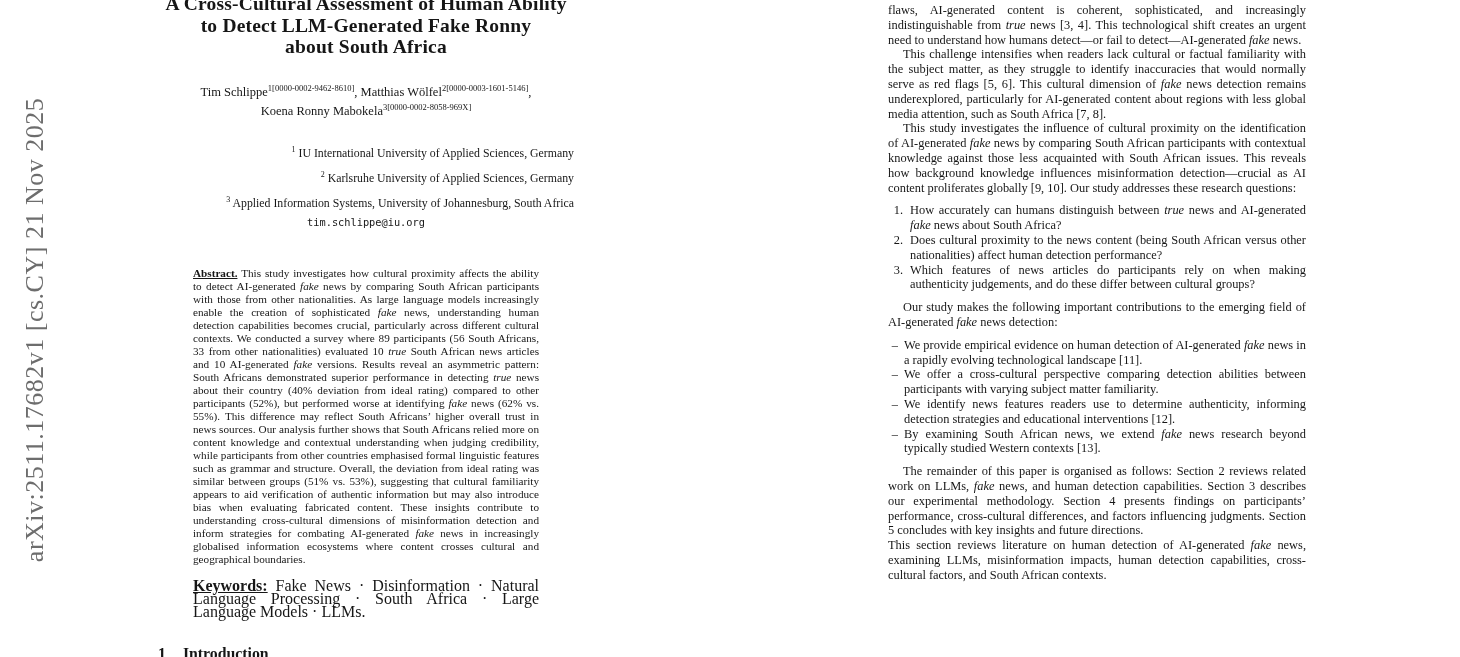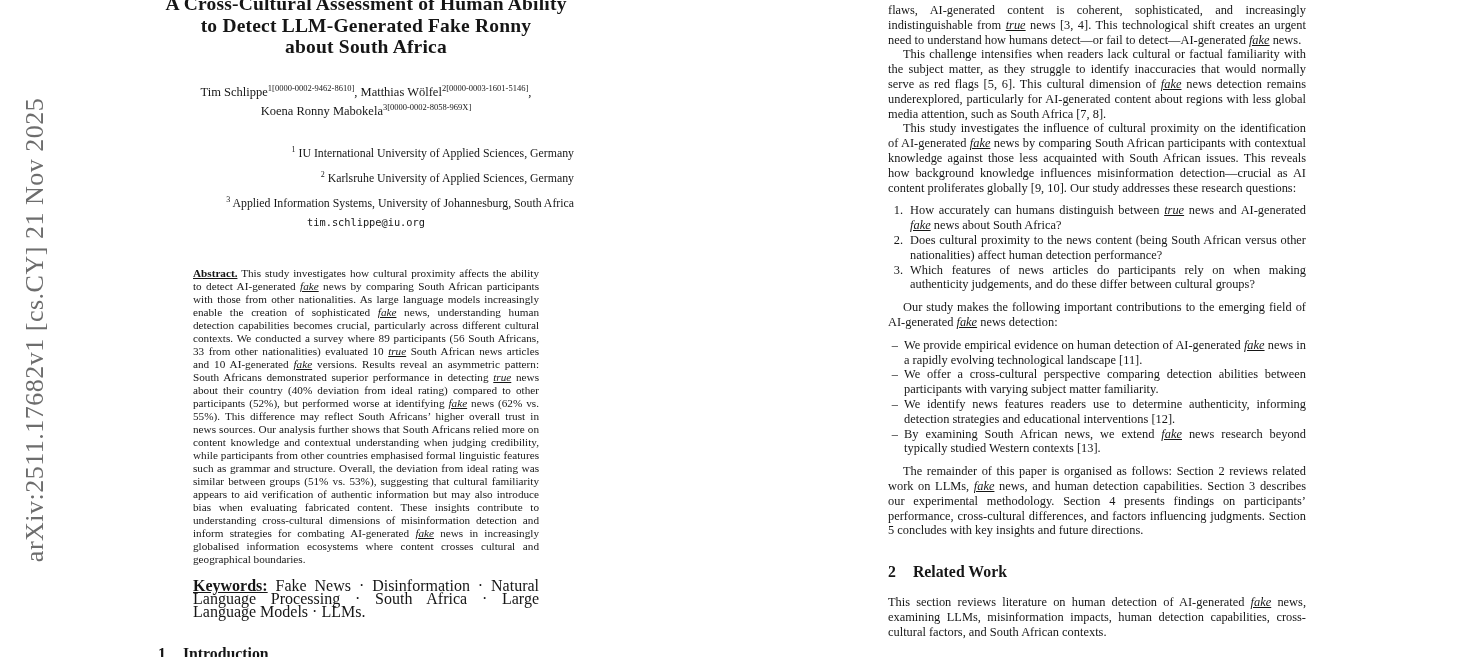--- a/index.html
+++ b/index.html
@@ -102,21 +102,21 @@
   p.par { margin: 0; }
   p.indent { text-indent: 15px; }
 
   
   .list { margin: 8px 0; }
   .list-item { display: flex; }
   .list-item .marker { flex: none; width: 22px; text-align: right; padding-right: 7px; }
   .list-item .li-content { flex: 1; text-align: justify; }
   .dash-list .marker { width: 16px; padding-right: 6px; }
 
-  i { font-style: italic; text-decoration: underline; }
+  i { font-style: italic; }
   b { font-weight: bold; text-decoration: underline; }
 </style>
 </head>
 <body>
 
 <div class="watermark">arXiv:2511.17682v1  [cs.CY]  21 Nov 2025</div>
 
 <div class="col-left">
 
   <div class="paper-title">
@@ -186,18 +186,15 @@
       <div class="li-content">We identify news features readers use to determine authenticity, informing detection strategies and educational interventions [12].</div>
     </div>
     <div class="list-item">
       <span class="marker">–</span>
       <div class="li-content">By examining South African news, we extend <i>fake</i> news research beyond typically studied Western contexts [13].</div>
     </div>
   </div>
 
   <p class="par indent">The remainder of this paper is organised as follows: Section 2 reviews related work on LLMs, <i>fake</i> news, and human detection capabilities. Section 3 describes our experimental methodology. Section 4 presents findings on participants’ performance, cross-cultural differences, and factors influencing judgments. Section 5 concludes with key insights and future directions.</p>
 
-  <div class="section-head">
-    <span class="sec-no">2</span><span>Related Work</span>
-  </div>
 
   <p class="par">This section reviews literature on human detection of AI-generated <i>fake</i> news, examining LLMs, misinformation impacts, human detection capabilities, cross-cultural factors, and South African contexts.</p>
 </div>
 
 </body></html>

